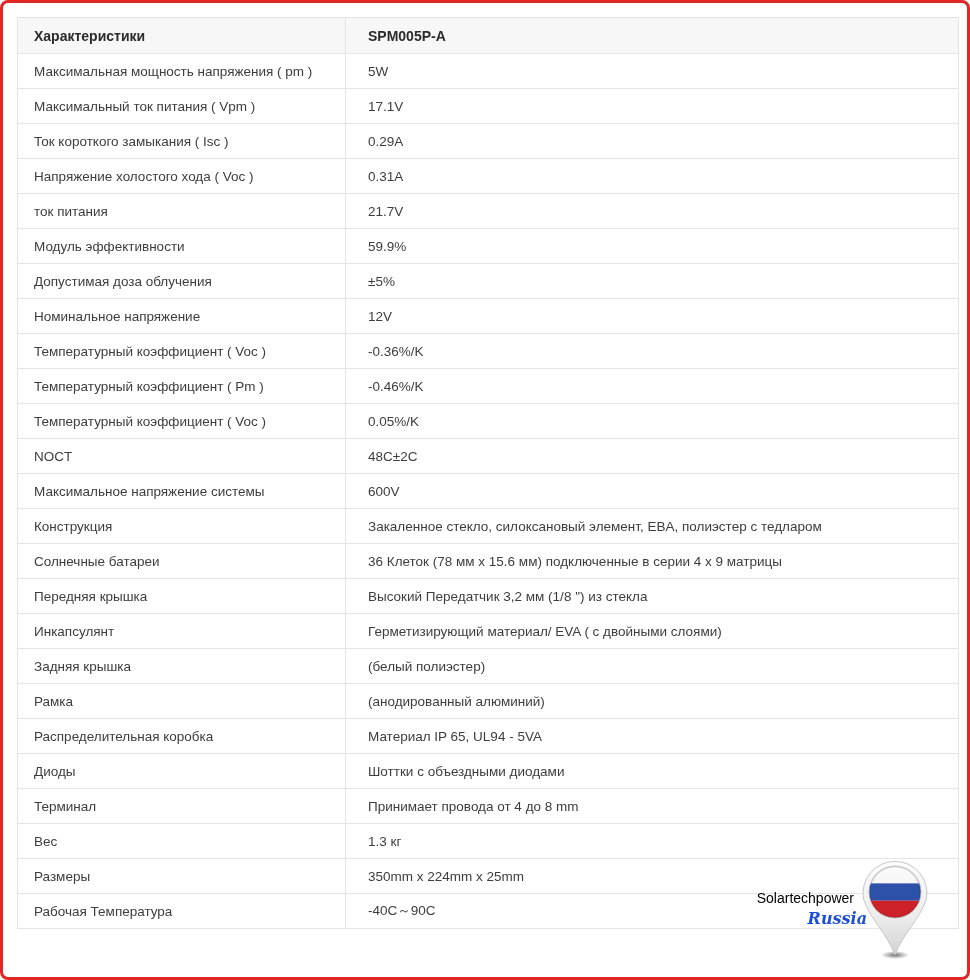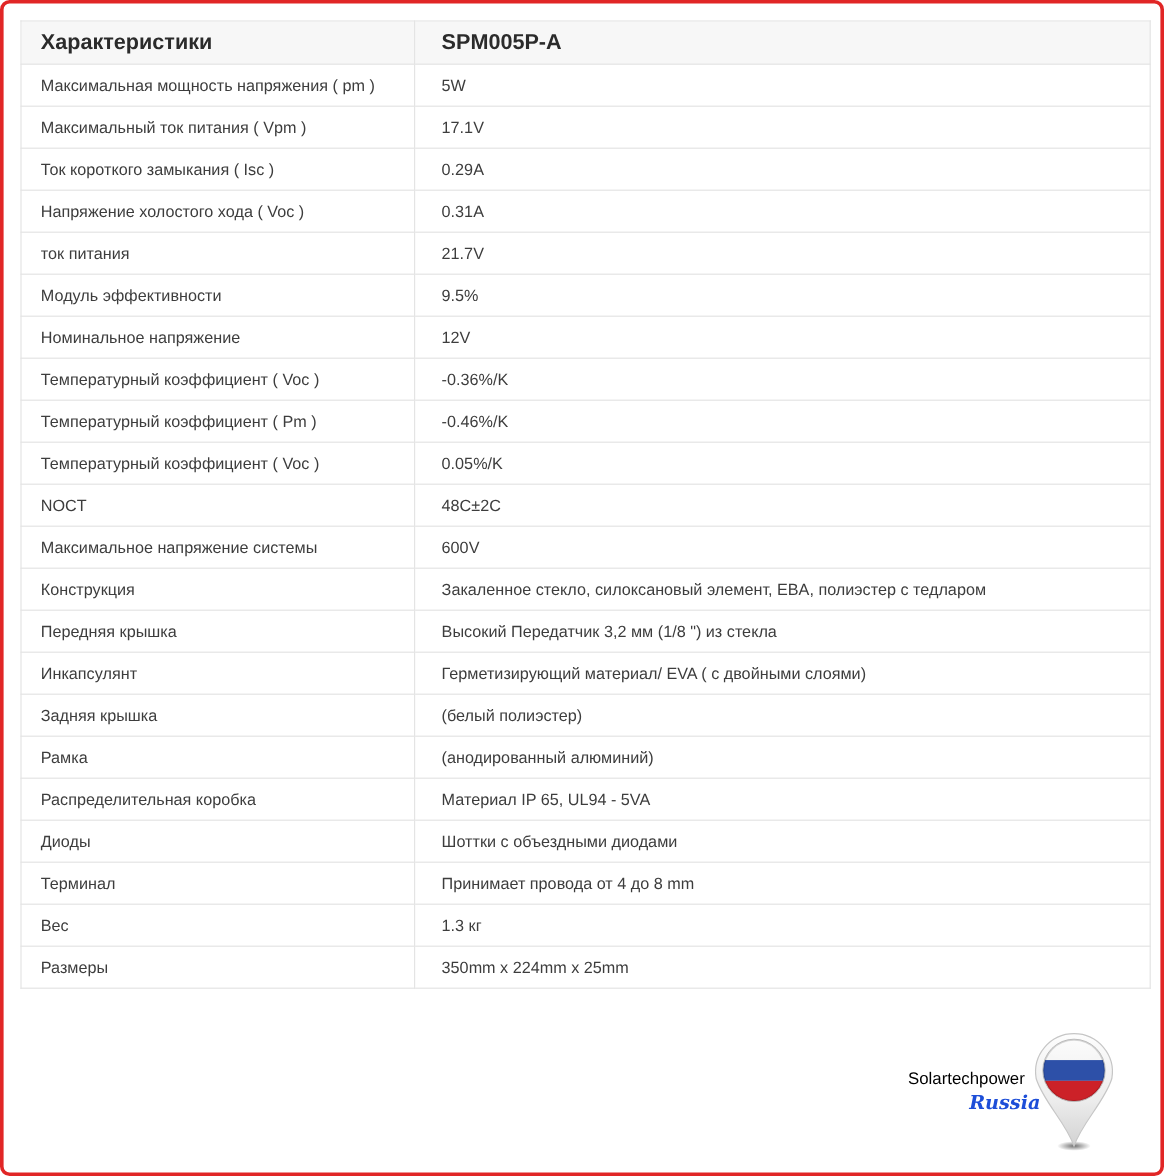--- a/index.html
+++ b/index.html
@@ -32,21 +32,21 @@
     vertical-align: middle;
     overflow: hidden;
     white-space: nowrap;
   }
   table.spec th {
     background: #f7f7f7;
     height: 36px;
     text-align: left;
     font-weight: bold;
     color: #2b2b2b;
-    font-size: 18px;
+    font-size: 14px;
   }
   table.spec td { height: 35px; background: #ffffff; }
   .col-label { width: 328px; padding-left: 16px; }
   .col-value { padding-left: 22px; }
   
   .logo {
     position: absolute;
     left: 735px; top: 850px;
     width: 215px; height: 112px;
     pointer-events: none;
@@ -98,21 +98,25 @@
         <tr>
           <td class="col-label">Напряжение холостого хода ( Voc )</td>
           <td class="col-value">0.31A</td>
         </tr>
         <tr>
           <td class="col-label">ток питания</td>
           <td class="col-value">21.7V</td>
         </tr>
         <tr>
           <td class="col-label">Модуль эффективности</td>
-          <td class="col-value">9.5%</td>
+          <td class="col-value">59.9%</td>
+        </tr>
+        <tr>
+          <td class="col-label">Допустимая доза облучения</td>
+          <td class="col-value">±5%</td>
         </tr>
         <tr>
           <td class="col-label">Номинальное напряжение</td>
           <td class="col-value">12V</td>
         </tr>
         <tr>
           <td class="col-label">Температурный коэффициент ( Voc )</td>
           <td class="col-value">-0.36%/K</td>
         </tr>
         <tr>
@@ -129,20 +133,24 @@
         </tr>
         <tr>
           <td class="col-label">Максимальное  напряжение системы</td>
           <td class="col-value">600V</td>
         </tr>
         <tr>
           <td class="col-label">Конструкция</td>
           <td class="col-value">Закаленное стекло, силоксановый элемент, EBA, полиэстер с тедларом</td>
         </tr>
         <tr>
+          <td class="col-label">Солнечные батареи</td>
+          <td class="col-value">36 Клеток (78 мм x 15.6 мм) подключенные в серии 4 x 9 матрицы</td>
+        </tr>
+        <tr>
           <td class="col-label">Передняя крышка</td>
           <td class="col-value">Высокий Передатчик  3,2 мм (1/8 ") из стекла</td>
         </tr>
         <tr>
           <td class="col-label">Инкапсулянт</td>
           <td class="col-value">Герметизирующий материал/ EVA ( с двойными  слоями)</td>
         </tr>
         <tr>
           <td class="col-label">Задняя крышка</td>
           <td class="col-value">(белый полиэстер)</td>
@@ -163,20 +171,24 @@
           <td class="col-label">Терминал</td>
           <td class="col-value">Принимает провода от 4 до 8 mm</td>
         </tr>
         <tr>
           <td class="col-label">Вес</td>
           <td class="col-value">1.3 кг</td>
         </tr>
         <tr>
           <td class="col-label">Размеры</td>
           <td class="col-value">350mm x 224mm x 25mm</td>
+        </tr>
+        <tr>
+          <td class="col-label">Рабочая Температура</td>
+          <td class="col-value">-40C～90C</td>
         </tr>
       </tbody>
   </table>
 
   <div class="logo">
     <div class="logo-name">Solartechpower</div>
     <div class="logo-country">Russia</div>
     <svg width="80" height="110" viewBox="0 0 80 110">
       <defs>
         <linearGradient id="pinGrad" x1="0" y1="0" x2="0" y2="1">

